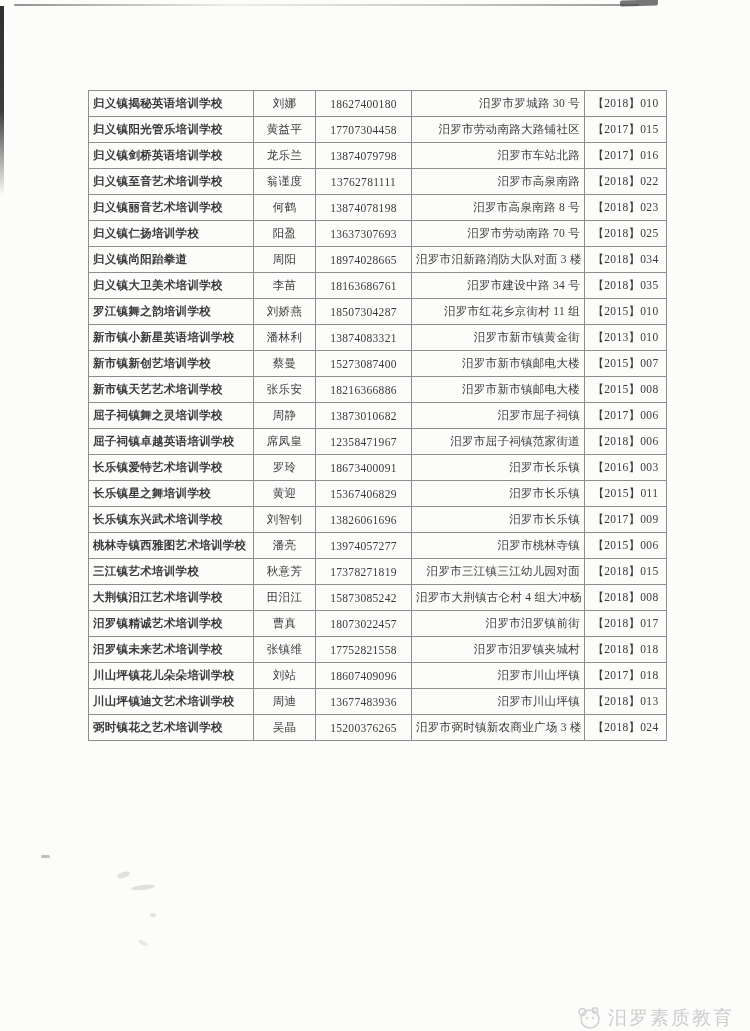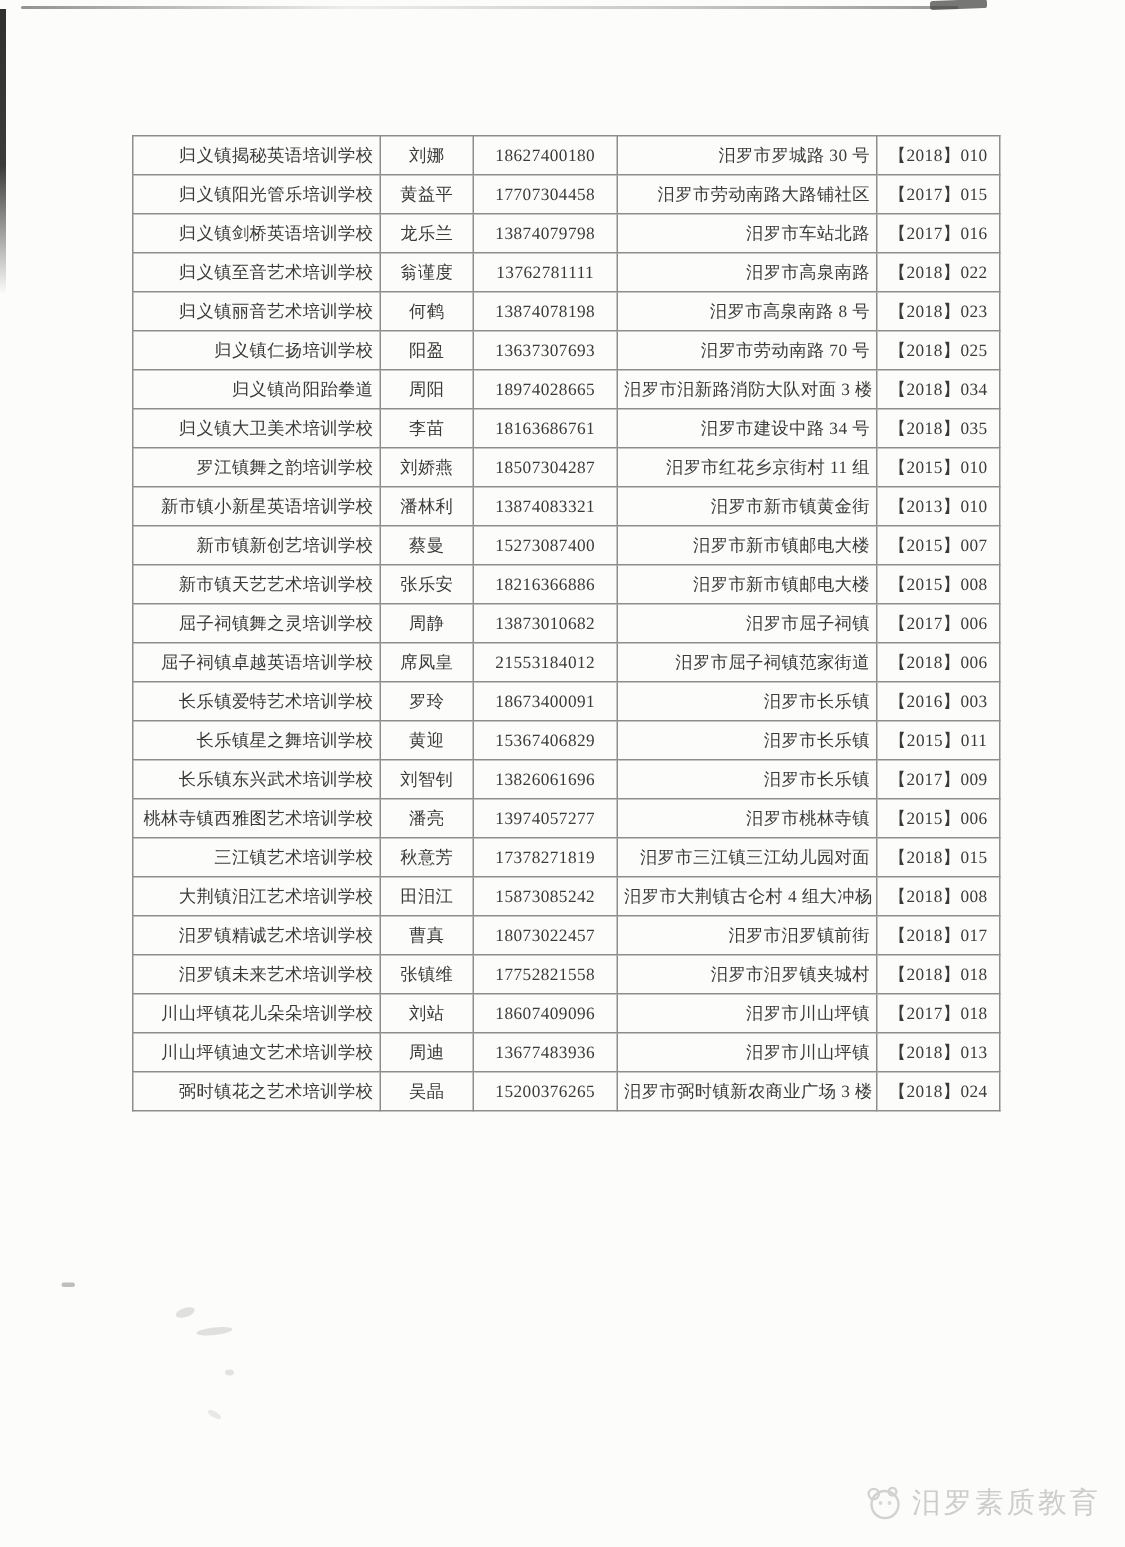--- a/index.html
+++ b/index.html
@@ -34,35 +34,35 @@
     border-collapse:collapse;table-layout:fixed;
     font-size:11.5px;color:#3a3a3a;
   }
   table.schools td{
     border:1px solid #8d8d8d;
     height:25px;
     padding:0 4px;
     overflow:hidden;white-space:nowrap;
     letter-spacing:.3px;
   }
-  td.c-school{width:156px;padding-left:9px;text-align:right;}
+  td.c-school{width:156px;padding-left:9px;text-align:left;font-weight:bold;}
   td.c-contact{width:53px;padding-left:10px;text-align:center;}
   td.c-phone{width:87px;text-align:center;font-family:"Liberation Serif","DejaVu Serif",serif;}
   td.c-address{width:164px;padding-left:7px;text-align:right;}
   td.c-license{width:73px;text-align:center;}
   
   .smudge{position:absolute;background:#c4c4c4;border-radius:50%;}
   .smudge.s1{left:41px;top:855px;width:9px;height:3px;opacity:.65;border-radius:2px;background:#9c9c9c;}
   .smudge.s2{left:117px;top:872px;width:13px;height:6px;opacity:.5;transform:rotate(-18deg);}
   .smudge.s3{left:131px;top:885px;width:24px;height:5px;opacity:.5;transform:rotate(-6deg);}
   .smudge.s4{left:150px;top:913px;width:6px;height:4px;opacity:.45;}
   .smudge.s5{left:138px;top:941px;width:10px;height:4px;opacity:.35;transform:rotate(30deg);}
   
   .footer-watermark{
-    position:absolute;right:16px;bottom:16px;
+    position:absolute;right:16px;bottom:0;
     display:flex;align-items:center;gap:5px;
     color:#cdcdcd;font-size:19px;letter-spacing:2px;
     font-family:"Liberation Sans","DejaVu Sans",sans-serif;
     user-select:none;
   }
   .footer-watermark .logo{display:inline-flex;align-items:center;}
 </style>
 </head>
 <body>
 
@@ -161,21 +161,21 @@
         <tr>
           <td class="c-school">屈子祠镇舞之灵培训学校</td>
           <td class="c-contact">周静</td>
           <td class="c-phone">13873010682</td>
           <td class="c-address">汨罗市屈子祠镇</td>
           <td class="c-license">【2017】006</td>
         </tr>
         <tr>
           <td class="c-school">屈子祠镇卓越英语培训学校</td>
           <td class="c-contact">席凤皇</td>
-          <td class="c-phone">21553184012</td>
+          <td class="c-phone">12358471967</td>
           <td class="c-address">汨罗市屈子祠镇范家街道</td>
           <td class="c-license">【2018】006</td>
         </tr>
         <tr>
           <td class="c-school">长乐镇爱特艺术培训学校</td>
           <td class="c-contact">罗玲</td>
           <td class="c-phone">18673400091</td>
           <td class="c-address">汨罗市长乐镇</td>
           <td class="c-license">【2016】003</td>
         </tr>

